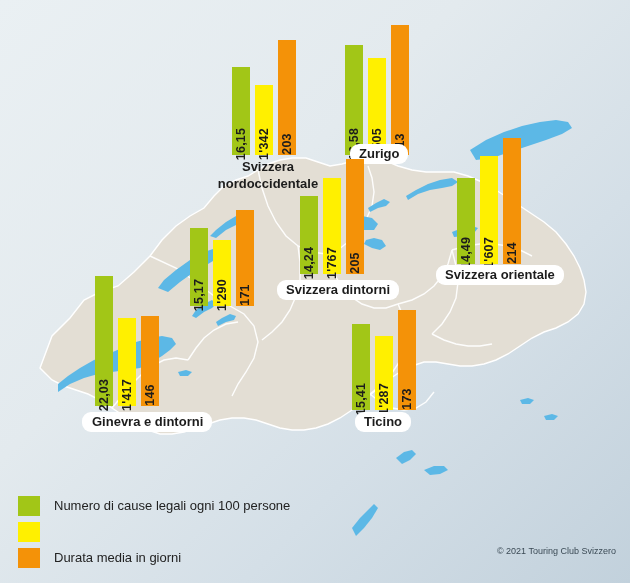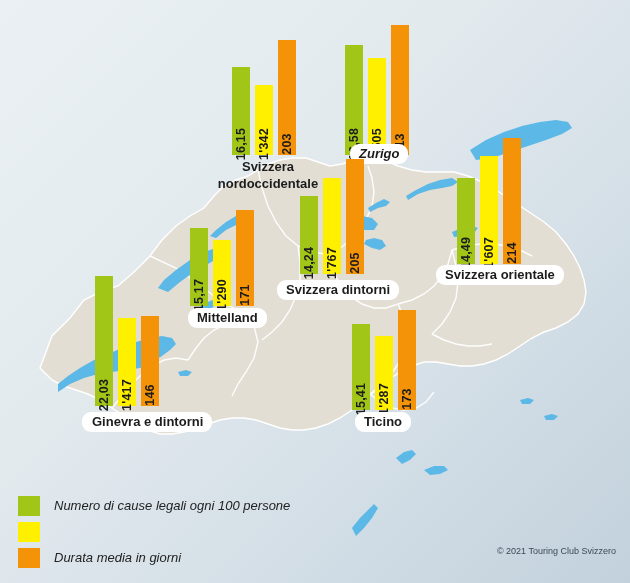--- a/index.html
+++ b/index.html
@@ -38,21 +38,21 @@
     white-space:nowrap;text-align:center;
     background:#ffffff;border-radius:9px;
     padding:2px 9px 3px 9px;
     line-height:15px;
   }
   .reglabel.nobox{background:transparent;padding:0;}
   .reglabel.two{white-space:normal;width:150px;line-height:17px;}
 
   
   #legend{position:absolute;left:18px;top:493px;}
-  .lg-row{display:flex;align-items:center;height:26px;font-style:italic;}
+  .lg-row{display:flex;align-items:center;height:26px;}
   .lg-sw{width:22px;height:20px;margin-right:14px;flex:0 0 22px;}
   .lg-tx{font-size:13px;color:#222;line-height:20px;}
 
   #copyright{
     position:absolute;right:14px;top:546px;
     font-size:9px;color:#3b4a55;
   }
 </style>
 </head>
 <body>
@@ -150,21 +150,21 @@
         <span class="val">16,58</span>
       </div>
       <div class="bar b-yellow" style="left:23px;height:97px;">
         <span class="val">1'505</span>
       </div>
       <div class="bar b-orange" style="left:46px;height:130px;">
         <span class="val">213</span>
       </div>
     </div>
   </div>
-  <div class="reglabel" style="left:350px;top:144px;font-style:italic;">Zurigo</div>
+  <div class="reglabel" style="left:350px;top:144px;">Zurigo</div>
 
   <div class="group" style="left:457px;top:138px;width:72px;height:126px;">
     <div class="bars">
       <div class="bar b-green" style="left:0px;height:86px;">
         <span class="val">14,49</span>
       </div>
       <div class="bar b-yellow" style="left:23px;height:108px;">
         <span class="val">1'607</span>
       </div>
       <div class="bar b-orange" style="left:46px;height:126px;">
@@ -195,21 +195,20 @@
         <span class="val">15,17</span>
       </div>
       <div class="bar b-yellow" style="left:23px;height:66px;">
         <span class="val">1'290</span>
       </div>
       <div class="bar b-orange" style="left:46px;height:96px;">
         <span class="val">171</span>
       </div>
     </div>
   </div>
-  <div class="reglabel" style="left:188px;top:308px;">Mittelland</div>
 
   <div class="group" style="left:95px;top:276px;width:72px;height:130px;">
     <div class="bars">
       <div class="bar b-green" style="left:0px;height:130px;">
         <span class="val">22,03</span>
       </div>
       <div class="bar b-yellow" style="left:23px;height:88px;">
         <span class="val">1'417</span>
       </div>
       <div class="bar b-orange" style="left:46px;height:90px;">

